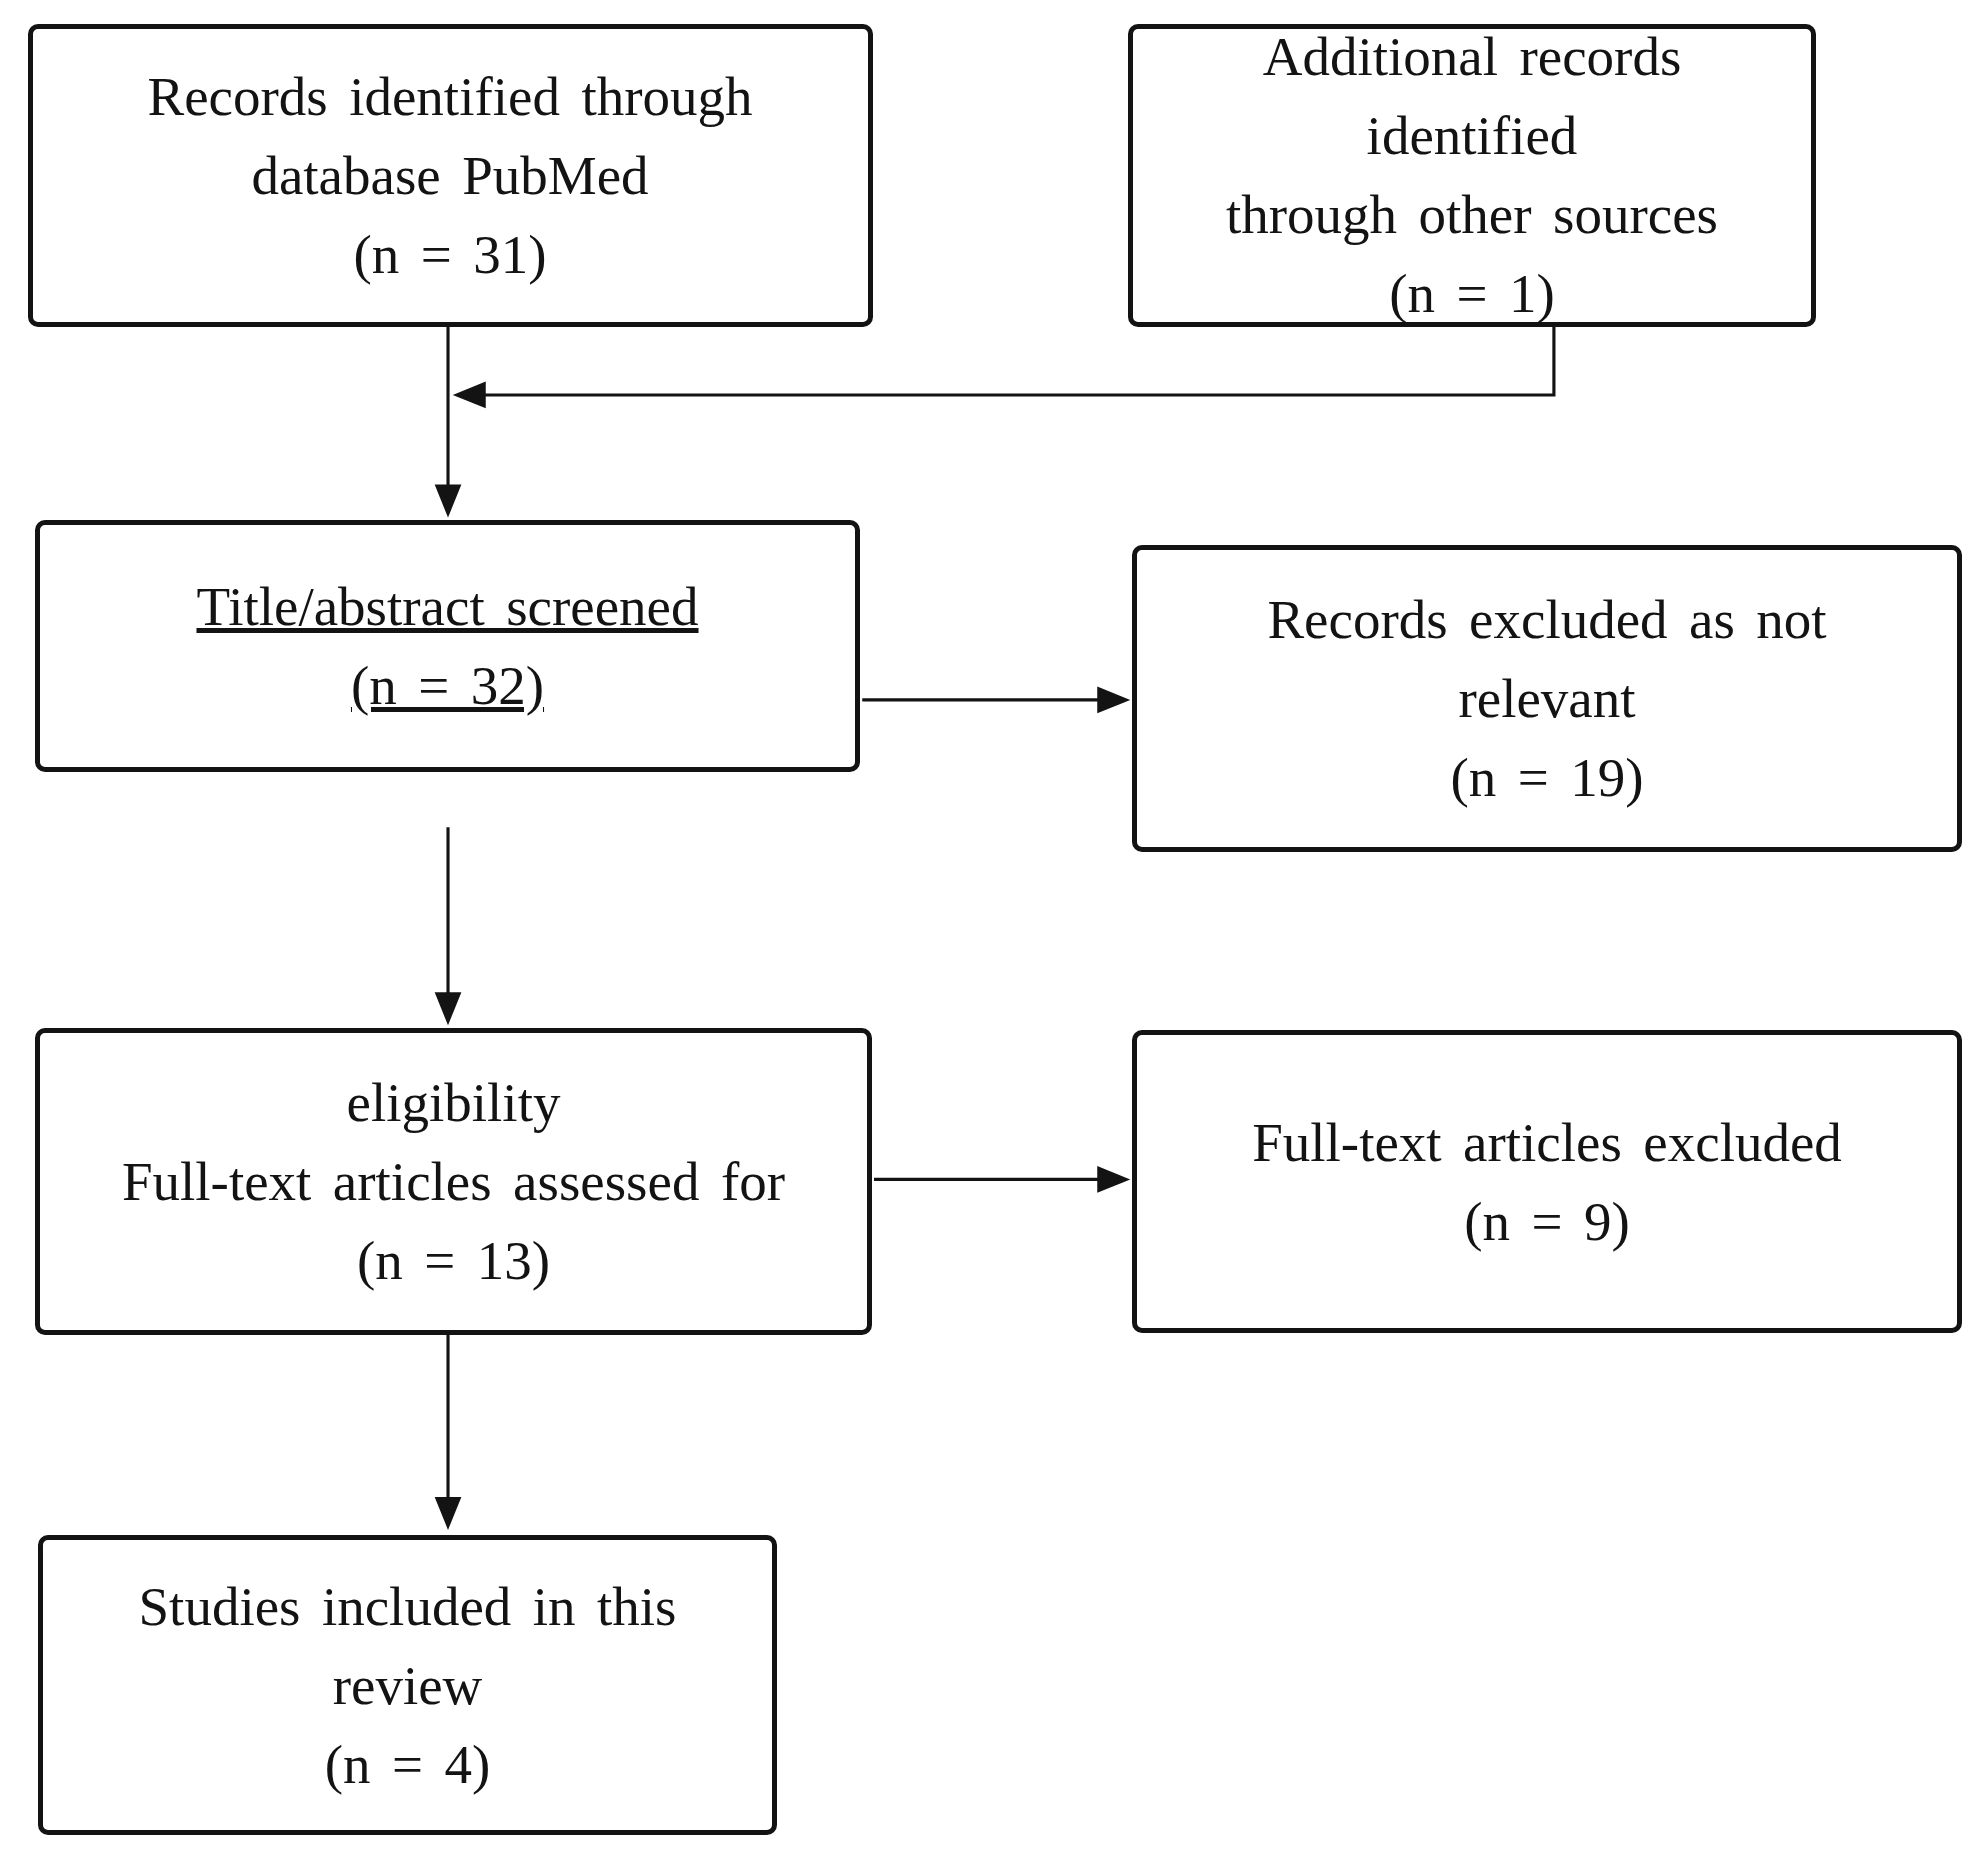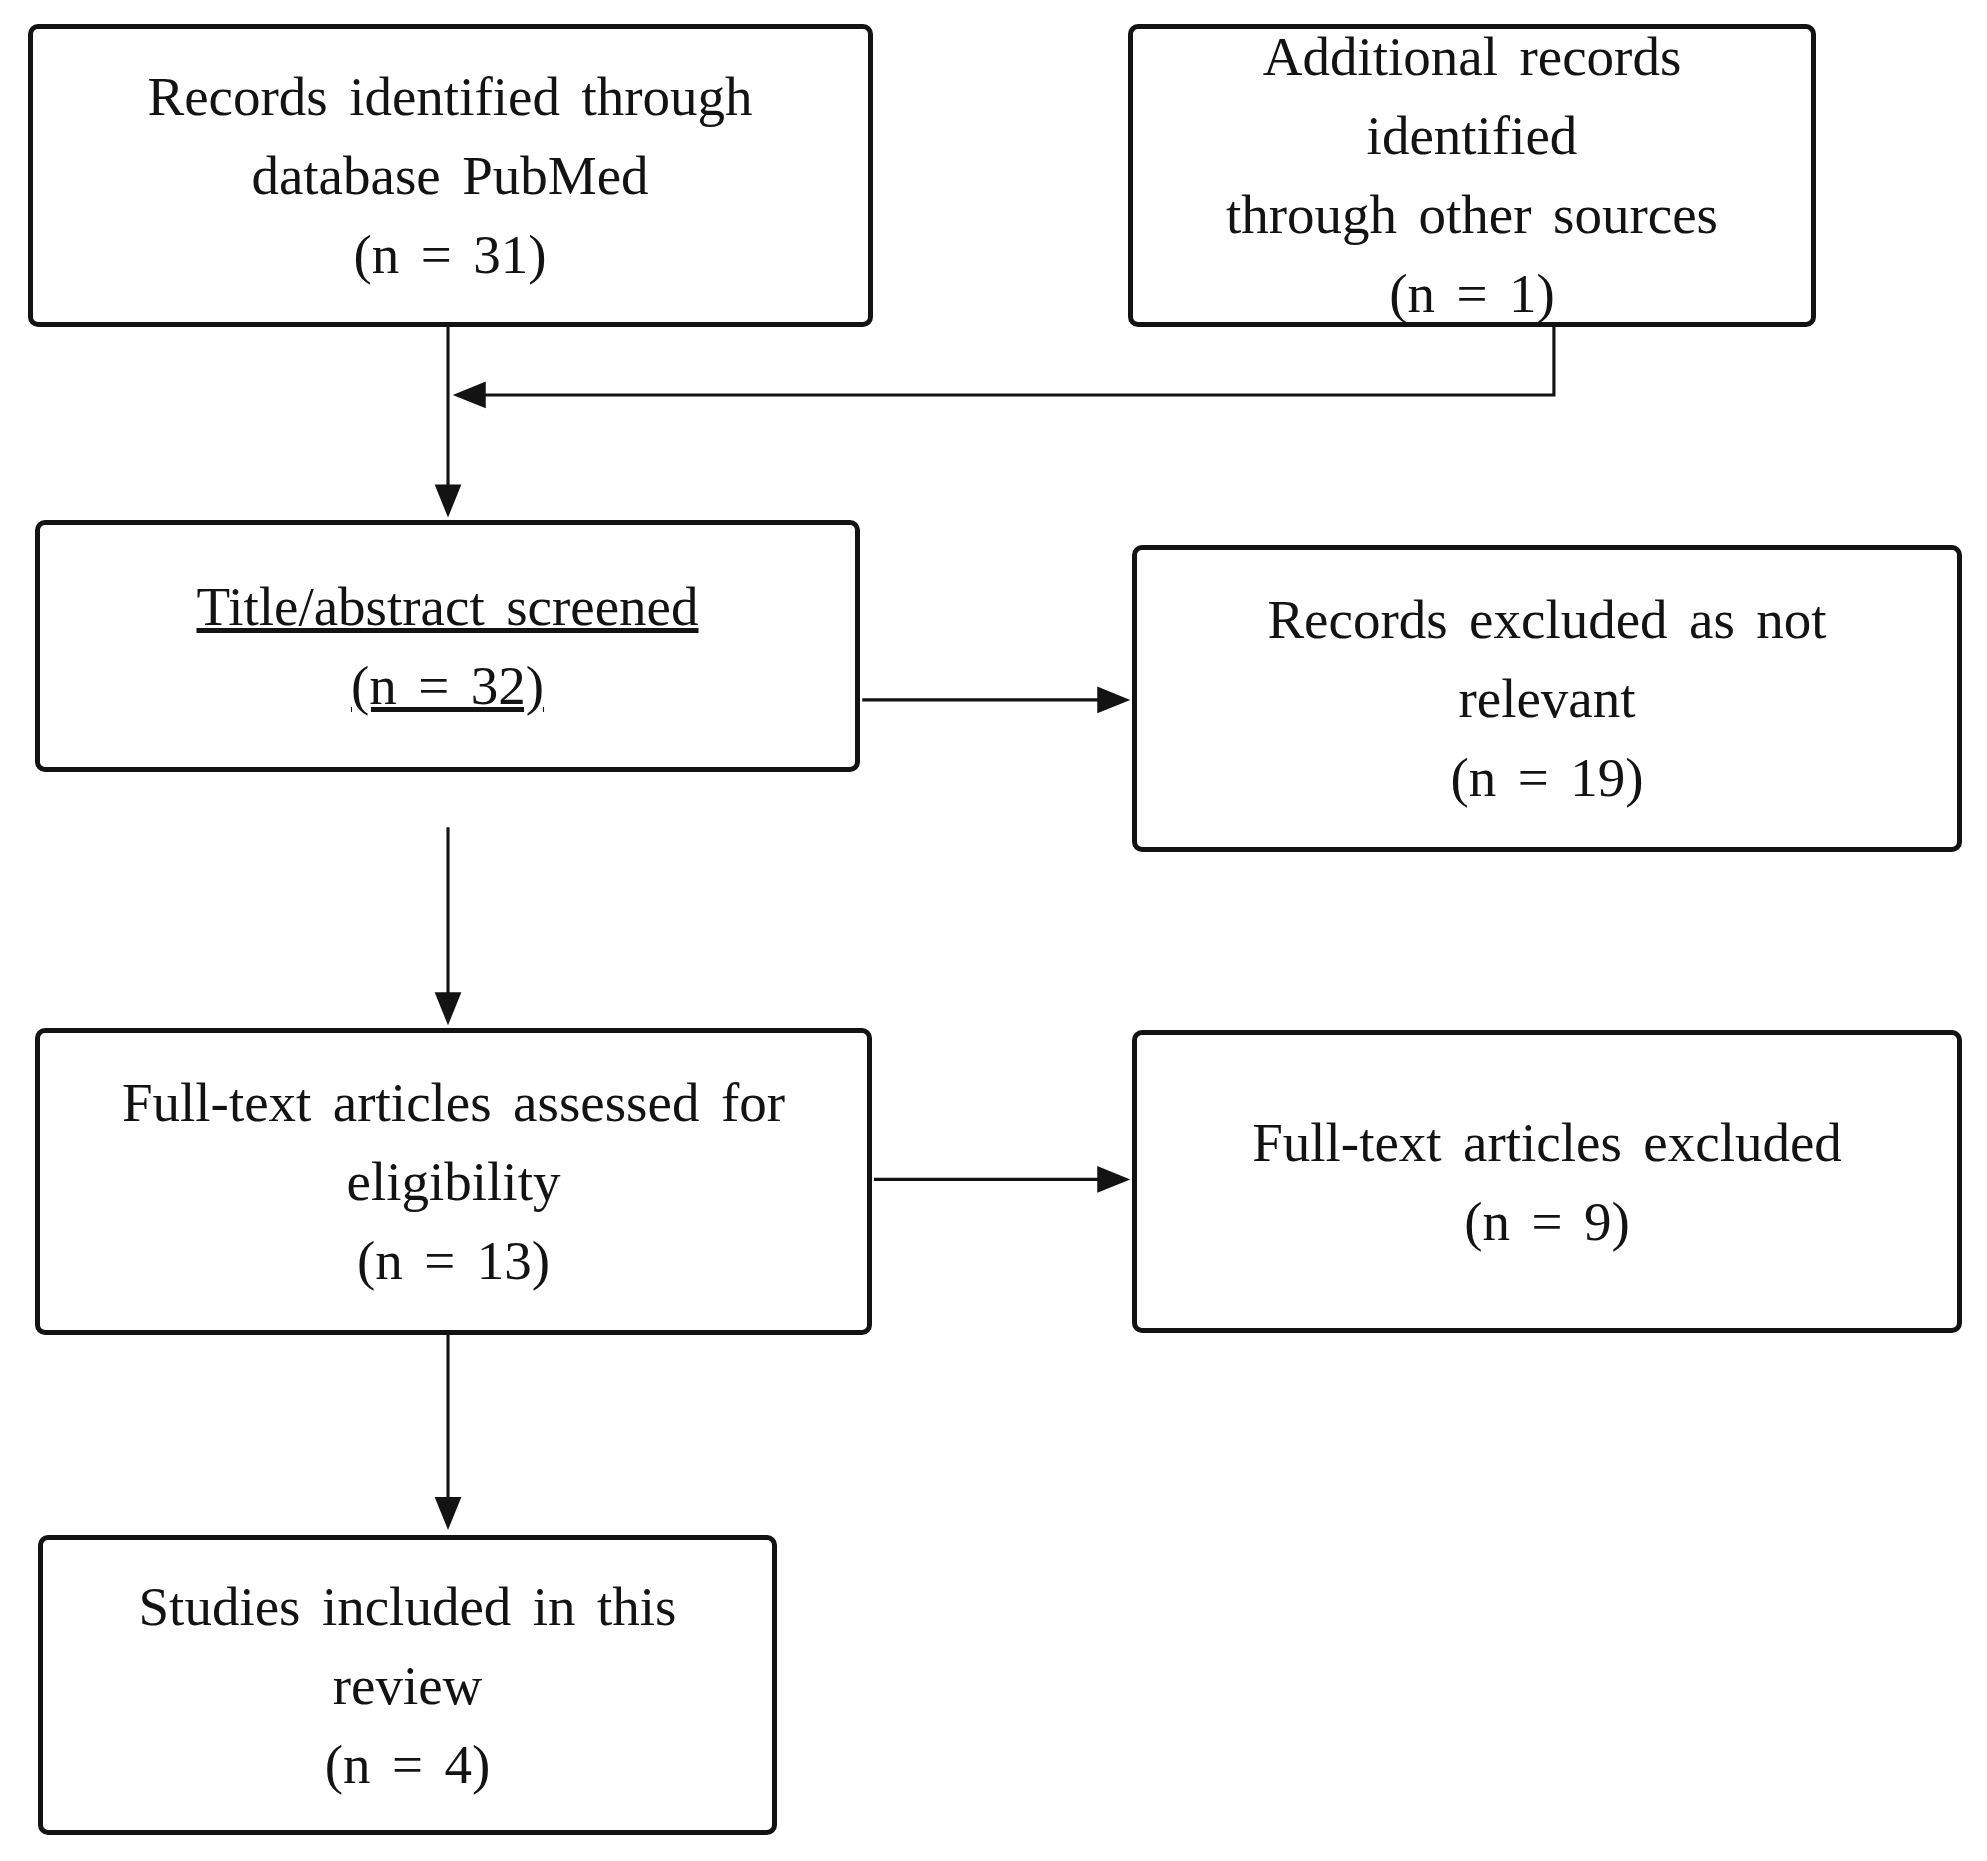--- a/index.html
+++ b/index.html
@@ -97,22 +97,22 @@
     <div>(n = 32)</div>
   </div>
 
   <div class="node" style="left:1132px; top:517px; width:830px; height:307px;margin-top:28px;">
     <div>Records excluded as not</div>
     <div>relevant</div>
     <div>(n = 19)</div>
   </div>
 
   <div class="node" style="left:35px; top:1028px; width:837px; height:307px;">
+    <div>eligibility</div>
     <div>Full-text articles assessed for</div>
-    <div>eligibility</div>
     <div>(n = 13)</div>
   </div>
 
   <div class="node" style="left:1132px; top:1030px; width:830px; height:303px;text-align:right;">
     <div>Full-text articles excluded</div>
     <div>(n = 9)</div>
   </div>
 
   <div class="node" style="left:38px; top:1535px; width:739px; height:300px;">
     <div>Studies included in this</div>

